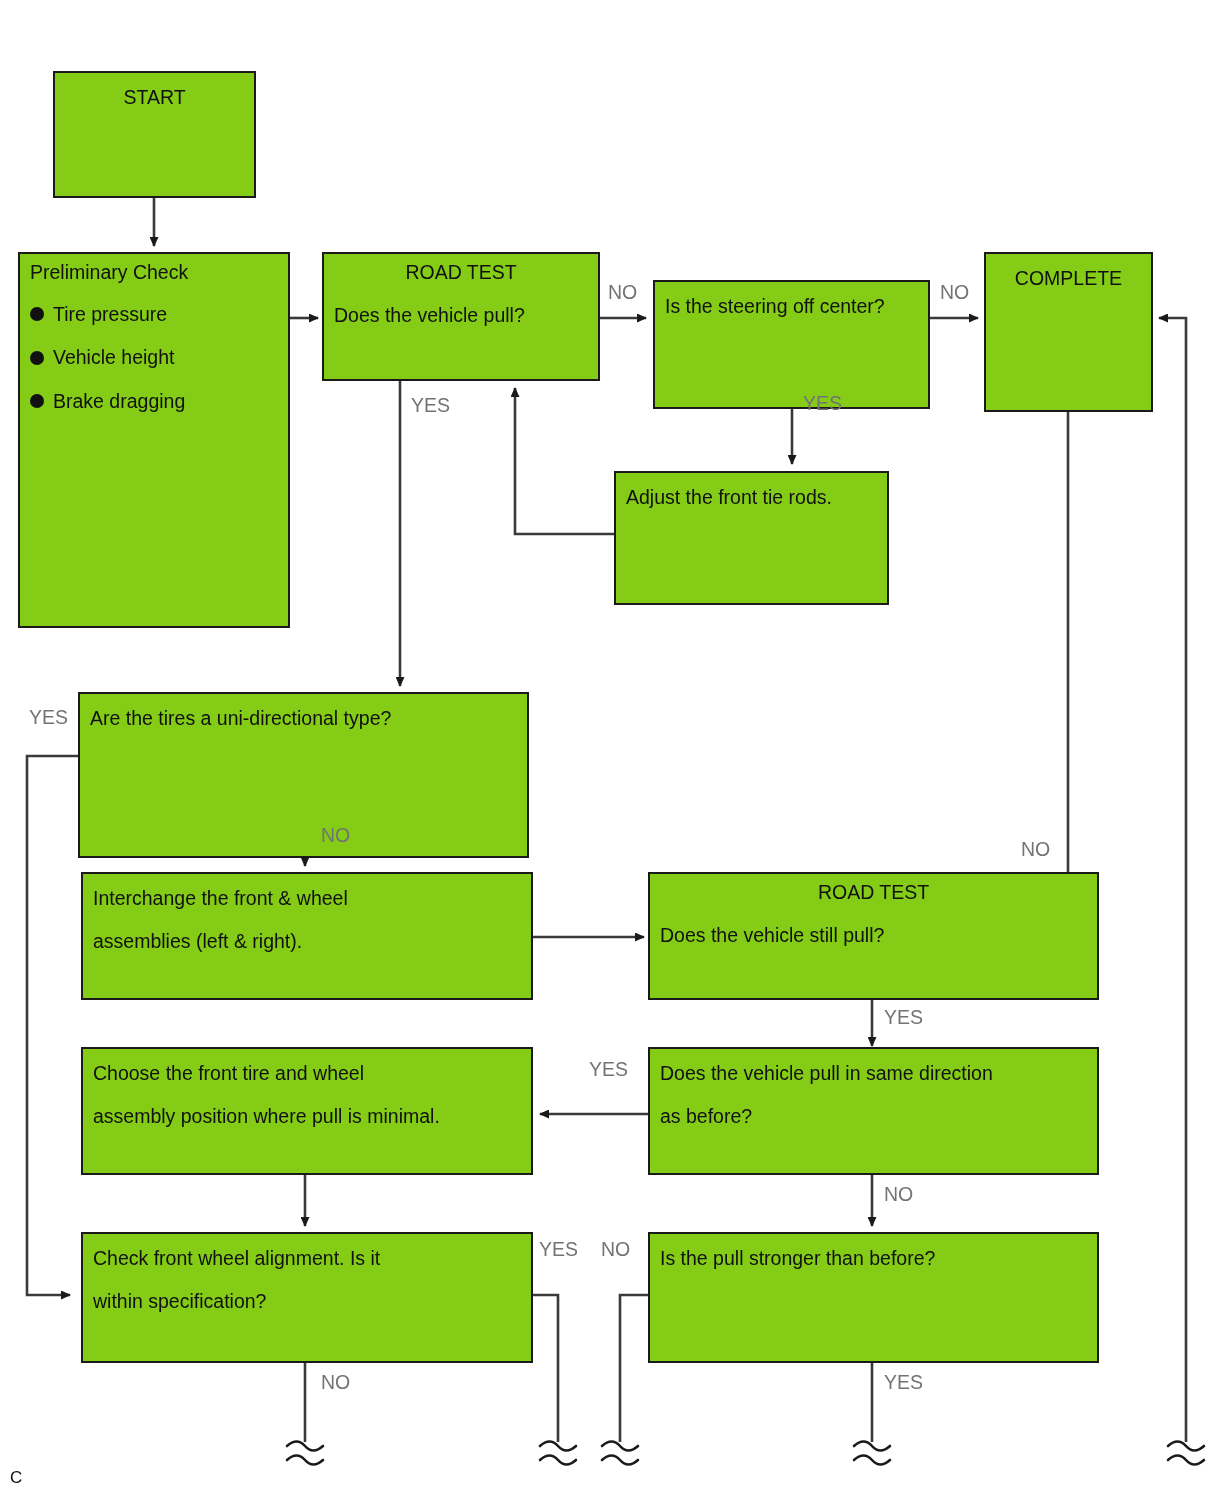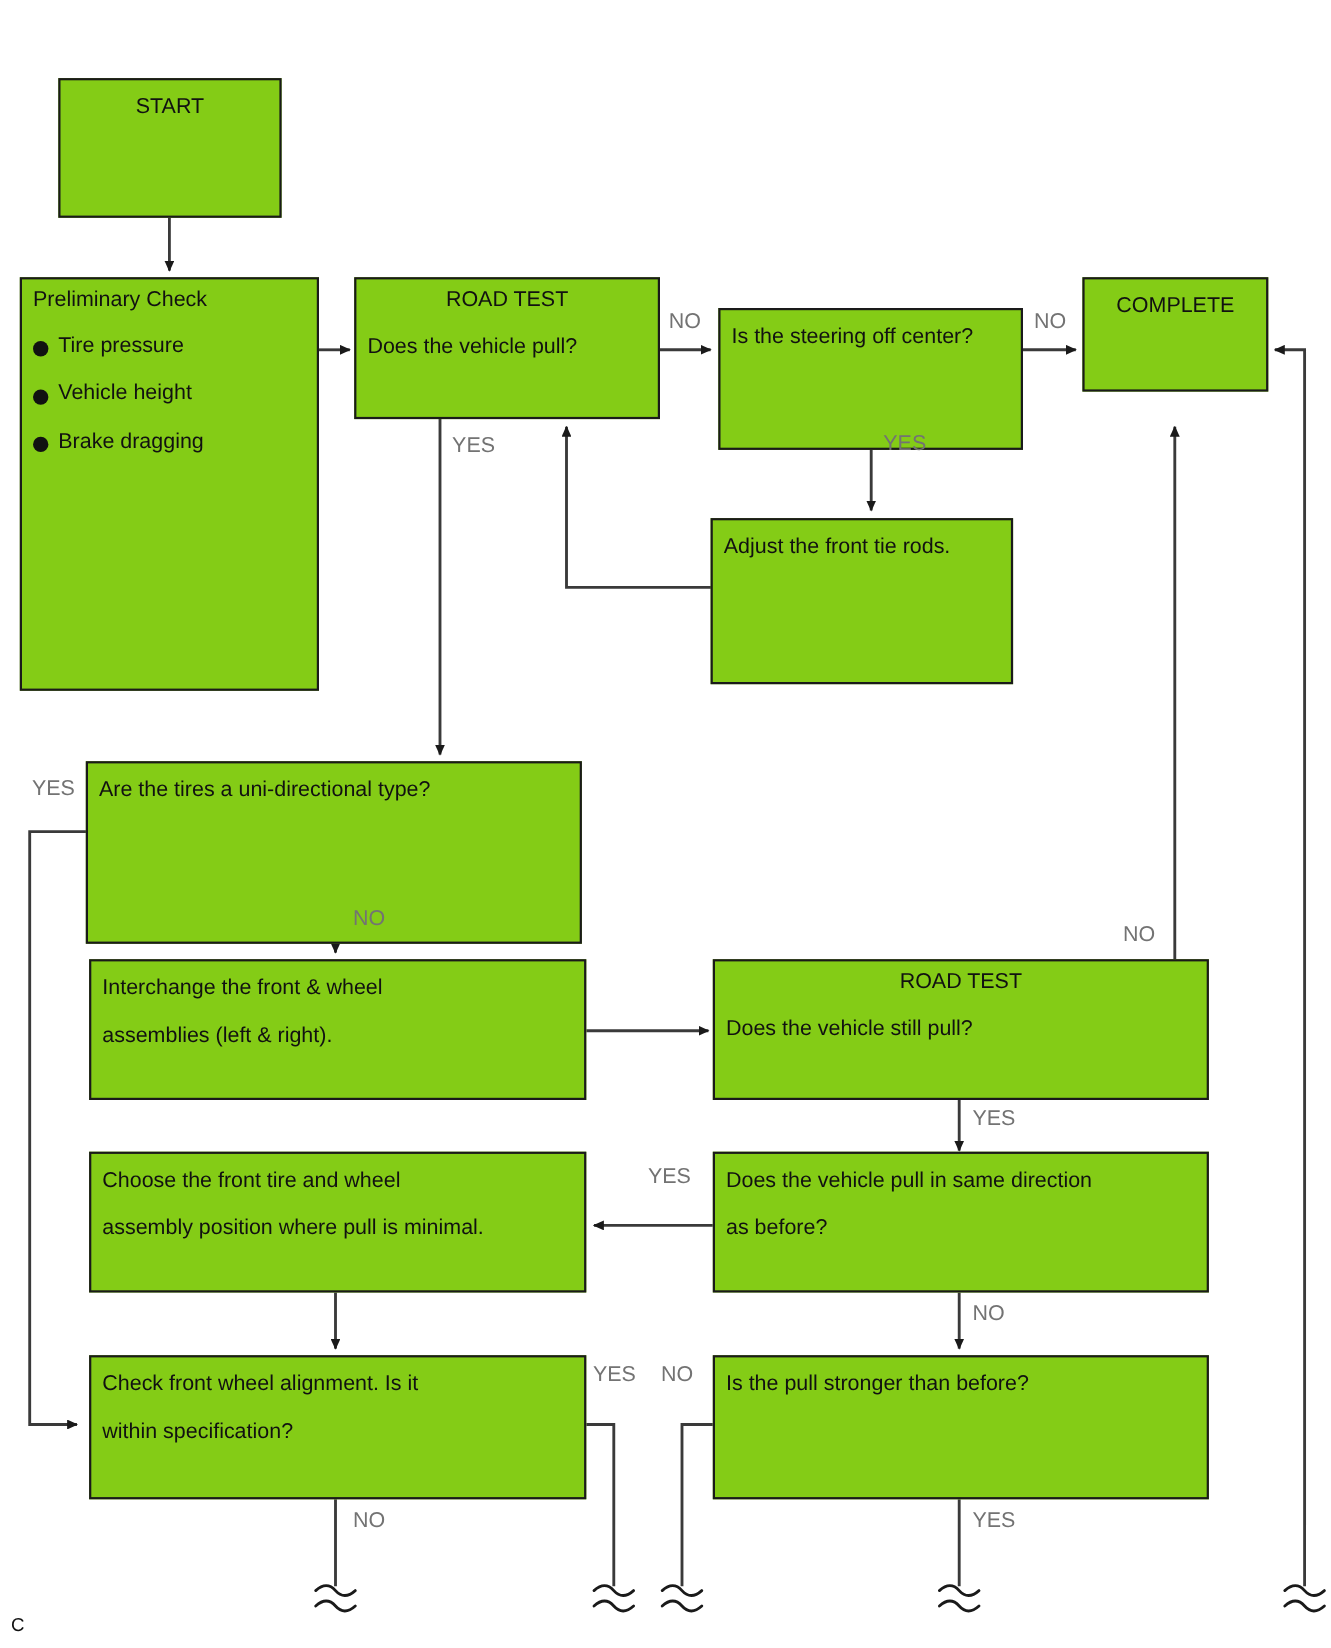--- a/index.html
+++ b/index.html
@@ -65,21 +65,21 @@
   .bullets {
     position: absolute;
     left: 10px;
     top: 9px;
     right: 6px;
   }
   .bullets .title { margin: 0 0 22px 0; }
   .bullets .bl {
     margin: 0 0 24px 0;
     display: flex;
-    align-items: flex-end;
+    align-items: center;
   }
   .bullets .dot {
     display: inline-block;
     width: 14px;
     height: 14px;
     border-radius: 50%;
     background: #111111;
     margin-right: 9px;
     flex: none;
   }
@@ -199,25 +199,25 @@
 
   <div class="node" style="left:322px; top:252px; width:278px; height:129px;">
     <div class="hdr">ROAD TEST</div>
     <div class="sub">Does the vehicle pull?</div>
   </div>
 
   <div class="node" style="left:653px; top:252px; width:277px; height:129px;margin-top:28px;">
     <div class="txt">Is the steering off center?</div>
   </div>
 
-  <div class="node center" style="left:984px; top:252px; width:169px; height:104px;">
+  <div class="node center" style="left:984px; top:252px; width:169px; height:160px;">
     <div class="txt">COMPLETE</div>
   </div>
 
-  <div class="node" style="left:646px; top:471px; width:275px; height:151px;">
+  <div class="node" style="left:614px; top:471px; width:275px; height:134px;">
     <div class="txt">Adjust the front tie rods.</div>
   </div>
 
   <div class="node" style="left:78px; top:692px; width:451px; height:166px;">
     <div class="txt">Are the tires a uni-directional type?</div>
   </div>
 
   <div class="node" style="left:81px; top:872px; width:452px; height:128px;">
     <div class="txt">Interchange the front &amp; wheel</div>
     <div class="txt" style="top:52px;">assemblies (left &amp; right).</div>

